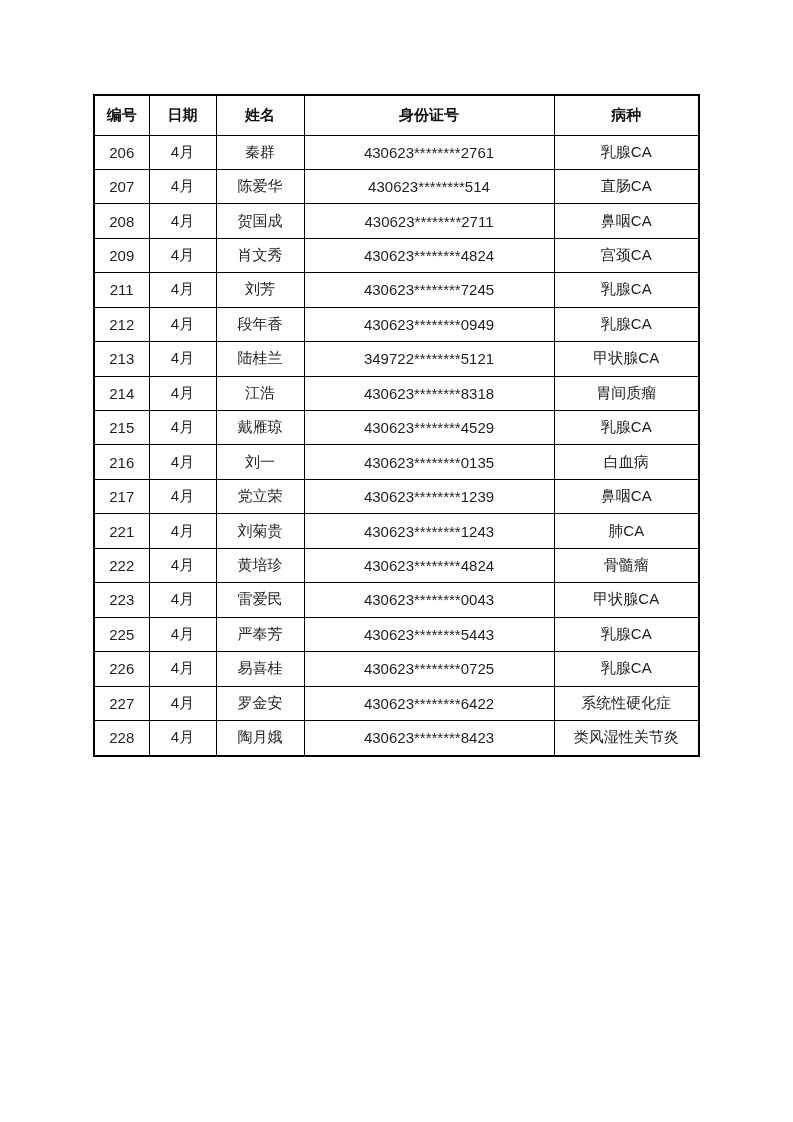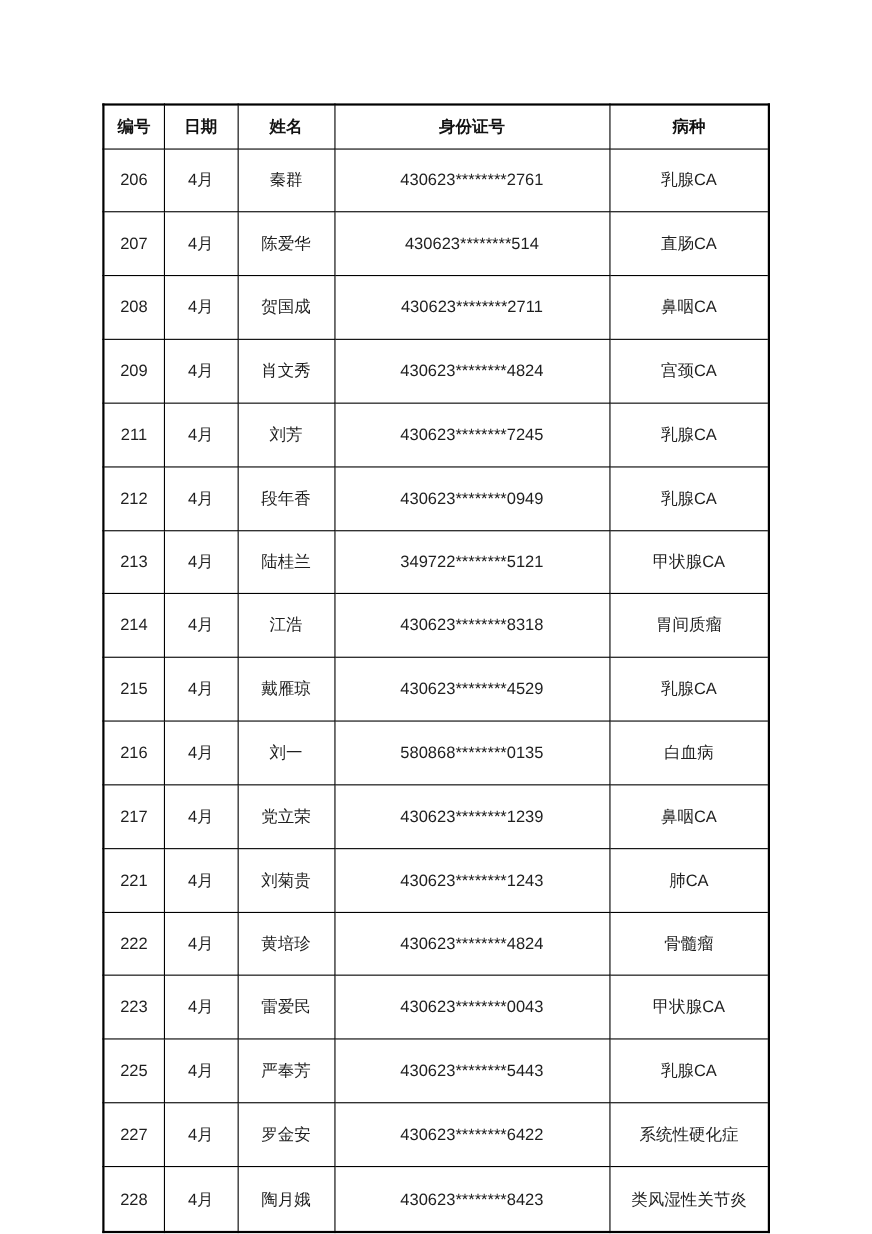--- a/index.html
+++ b/index.html
@@ -13,21 +13,21 @@
     height: 1122px;
     background: #ffffff;
     font-family: "Liberation Sans", "DejaVu Sans", sans-serif;
     overflow: hidden;
   }
   table.data-table {
     position: absolute;
     left: 93px;
     top: 94px;
     width: 605px;
-    height: 1027px;
+    height: 663px;
     border-collapse: collapse;
     table-layout: fixed;
     border: 2px solid #000000;
     padding-left: 20px;
   }
   table.data-table th,
   table.data-table td {
     border: 1.5px solid #000000;
     text-align: center;
     vertical-align: middle;
@@ -130,21 +130,21 @@
           <td>215</td>
           <td>4月</td>
           <td>戴雁琼</td>
           <td>430623********4529</td>
           <td>乳腺CA</td>
         </tr>
         <tr>
           <td>216</td>
           <td>4月</td>
           <td>刘一</td>
-          <td>580868********0135</td>
+          <td>430623********0135</td>
           <td>白血病</td>
         </tr>
         <tr>
           <td>217</td>
           <td>4月</td>
           <td>党立荣</td>
           <td>430623********1239</td>
           <td>鼻咽CA</td>
         </tr>
         <tr>
@@ -166,20 +166,27 @@
           <td>4月</td>
           <td>雷爱民</td>
           <td>430623********0043</td>
           <td>甲状腺CA</td>
         </tr>
         <tr>
           <td>225</td>
           <td>4月</td>
           <td>严奉芳</td>
           <td>430623********5443</td>
+          <td>乳腺CA</td>
+        </tr>
+        <tr>
+          <td>226</td>
+          <td>4月</td>
+          <td>易喜桂</td>
+          <td>430623********0725</td>
           <td>乳腺CA</td>
         </tr>
         <tr>
           <td>227</td>
           <td>4月</td>
           <td>罗金安</td>
           <td>430623********6422</td>
           <td>系统性硬化症</td>
         </tr>
         <tr>

